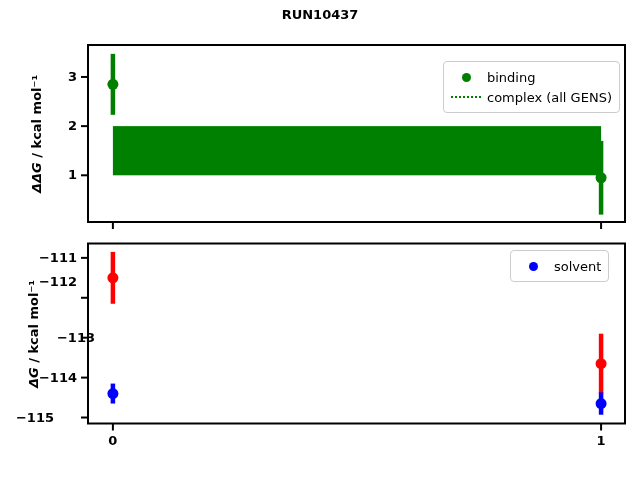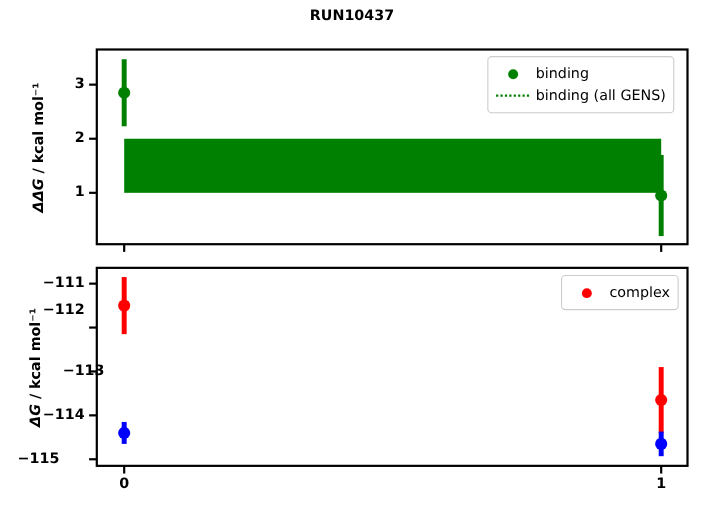--- a/index.html
+++ b/index.html
@@ -77,37 +77,37 @@
   <div class="ylabel" style="left:36px;top:134px;">
     <span class="sym">ΔΔG</span><span> / kcal mol⁻¹</span>
   </div>
 
   <div class="ylabel" style="left:33px;top:334px;">
     <span class="sym">ΔG</span><span> / kcal mol⁻¹</span>
   </div>
 
   <div class="xlabel" style="left:357px;top:457px;">GEN</div>
 
-  <div class="legend" style="left:443px;top:51px;">
+  <div class="legend" style="left:443px;top:61px;">
     <div class="legend-row">
       <span class="legend-marker-col">
         <span class="legend-dot" style="background:#008000;"></span>
       </span>
       <span class="legend-label">binding</span>
     </div>
     <div class="legend-row">
       <span class="legend-marker-col">
         <span class="legend-dotted-line"></span>
       </span>
-      <span class="legend-label">binding (all GENS)</span>
+      <span class="legend-label">complex (all GENS)</span>
     </div>
   </div>
 
   <div class="legend" style="left:510px;top:250px;">
     <div class="legend-row">
       <span class="legend-marker-col">
-        <span class="legend-dot" style="background:#ff0000;"></span>
+        <span class="legend-dot" style="background:#0000ff;"></span>
       </span>
-      <span class="legend-label">complex</span>
+      <span class="legend-label">solvent</span>
     </div>
   </div>
 
 </div>
 
 </body></html>

